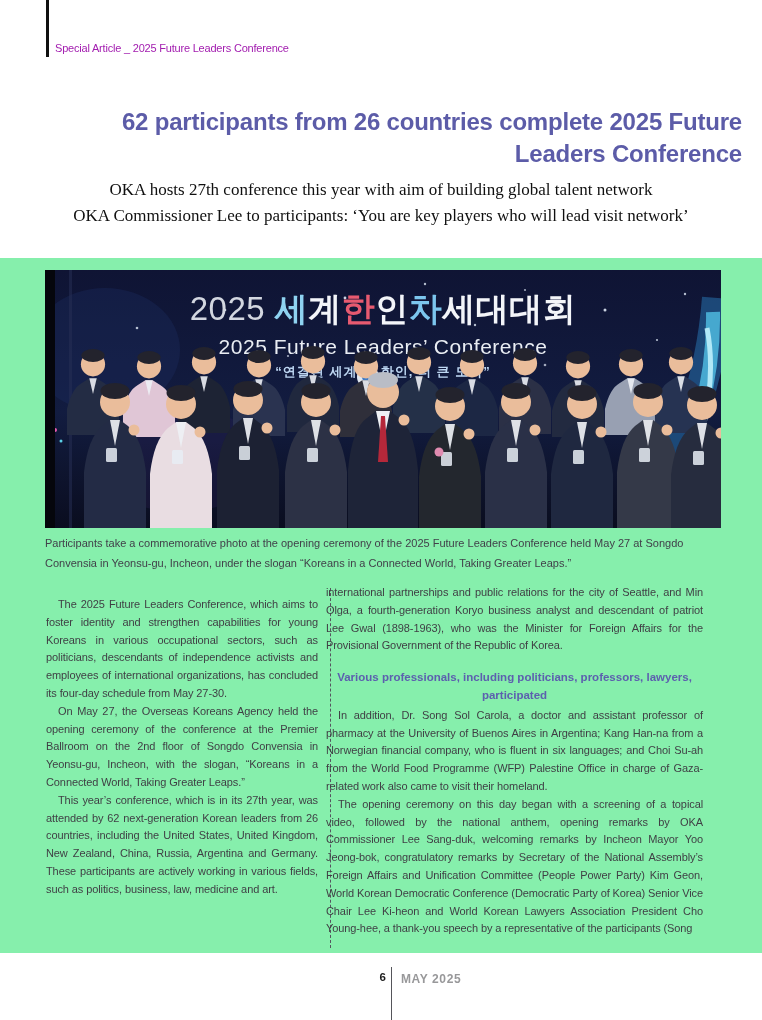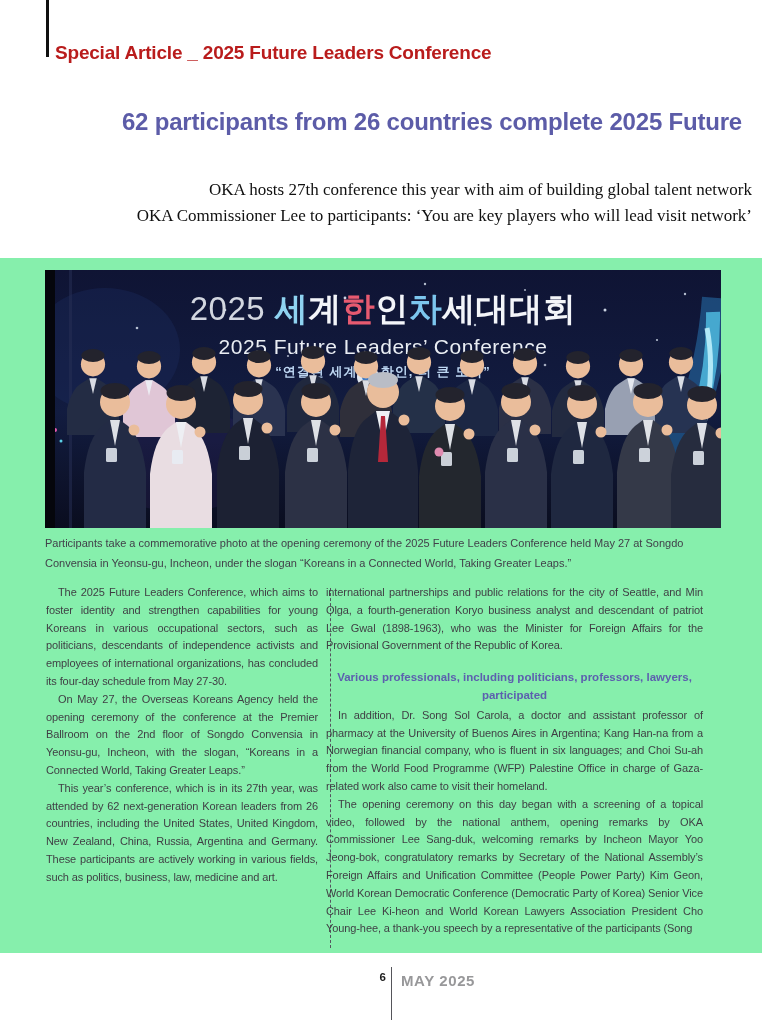--- a/index.html
+++ b/index.html
@@ -1,56 +1,57 @@
 <!DOCTYPE html>
 <html><head>
 <meta charset="utf-8">
 <style>
   html,body{margin:0;padding:0;}
   body{
     width:762px;height:1020px;position:relative;background:#ffffff;
     font-family:"Liberation Sans",sans-serif;overflow:hidden;
   }
   .kicker-rule{position:absolute;left:46px;top:0;width:3px;height:57px;background:#101010;}
-  .kicker{position:absolute;left:55px;top:42px;font-size:19px;font-weight:bold;color:#b91c1c;letter-spacing:-0.2px;}
+  .kicker{position:absolute;left:55px;top:42px;font-size:11px;font-weight:normal;color:#a21caf;letter-spacing:-0.2px;}
   .headline{position:absolute;left:20px;right:20px;top:106px;text-align:center;
     font-size:24px;font-weight:bold;color:#5c5ca8;line-height:32px;letter-spacing:-0.2px;}
-  .deck{position:absolute;left:10px;right:10px;top:177px;text-align:right;
+  .deck{position:absolute;left:10px;right:10px;top:177px;text-align:center;
     font-family:"Liberation Serif",serif;font-size:17px;color:#101010;line-height:25.5px;}
   .panel{position:absolute;left:0;top:258px;width:762px;height:695px;background:#86efac;padding-left:28px;}
   .photo{position:absolute;left:45px;top:12px;width:676px;height:258px;display:block;}
   .caption{position:absolute;left:45px;top:275px;width:676px;
     font-size:11px;line-height:20px;color:#41414a;}
   .col{position:absolute;top:326px;}
   .col p{margin:0;font-size:11px;line-height:17.8px;color:#3f3f44;text-align:justify;
     text-indent:12px;letter-spacing:-0.1px;}
   .col p.cont{text-indent:0;}
-  .col-left{left:46px;width:272px;}
+  .col-left{left:46px;width:272px;margin-top:12px;}
   .col-right{left:326px;width:377px;}
   .col-divider{position:absolute;left:330px;top:330px;height:360px;width:0;
     border-left:1px dashed #55555f;}
   .subhead{margin:14px 0 2px 0;font-size:11.5px;font-weight:bold;color:#5c60ae;
     line-height:17.8px;text-align:center;}
   .page-num{position:absolute;left:362px;top:971px;width:24px;text-align:right;
     font-size:11.5px;font-weight:bold;color:#1c1c1c;}
   .footer-line{position:absolute;left:391px;top:967px;width:1px;height:53px;background:#55555a;}
-  .issue{position:absolute;left:401px;top:972px;font-size:15px;font-weight:bold;
+  .issue{position:absolute;left:401px;top:972px;font-size:12px;font-weight:bold;
     color:#98989a;letter-spacing:0.6px;}
   .banner-title{font-family:"Liberation Sans",sans-serif;font-size:33px;font-weight:bold;letter-spacing:0.5px;}
   .banner-sub{font-family:"Liberation Sans",sans-serif;font-size:21px;fill:#e9edf3;letter-spacing:0.5px;}
   .banner-slogan{font-family:"Liberation Sans",sans-serif;font-size:13px;font-weight:bold;fill:#bdd6f2;letter-spacing:1px;}
 </style>
 </head>
 <body>
 
 <div class="kicker-rule"></div>
 <div class="kicker">Special Article _ 2025 Future Leaders Conference</div>
 
 <h1 class="headline" style="margin:0;font-weight:bold;text-align:right;">
   <span style="display:block;">62 participants from 26 countries complete 2025 Future</span>
+  <span style="display:block;">Leaders Conference</span>
 </h1>
 
 <div class="deck">
   <span style="display:block;">OKA hosts 27th conference this year with aim of building global talent network</span>
   <span style="display:block;">OKA Commissioner Lee to participants: ‘You are key players who will lead visit network’</span>
 </div>
 
 <div class="panel">
 
   <svg class="photo" viewBox="0 0 676 258" xmlns="http://www.w3.org/2000/svg">

